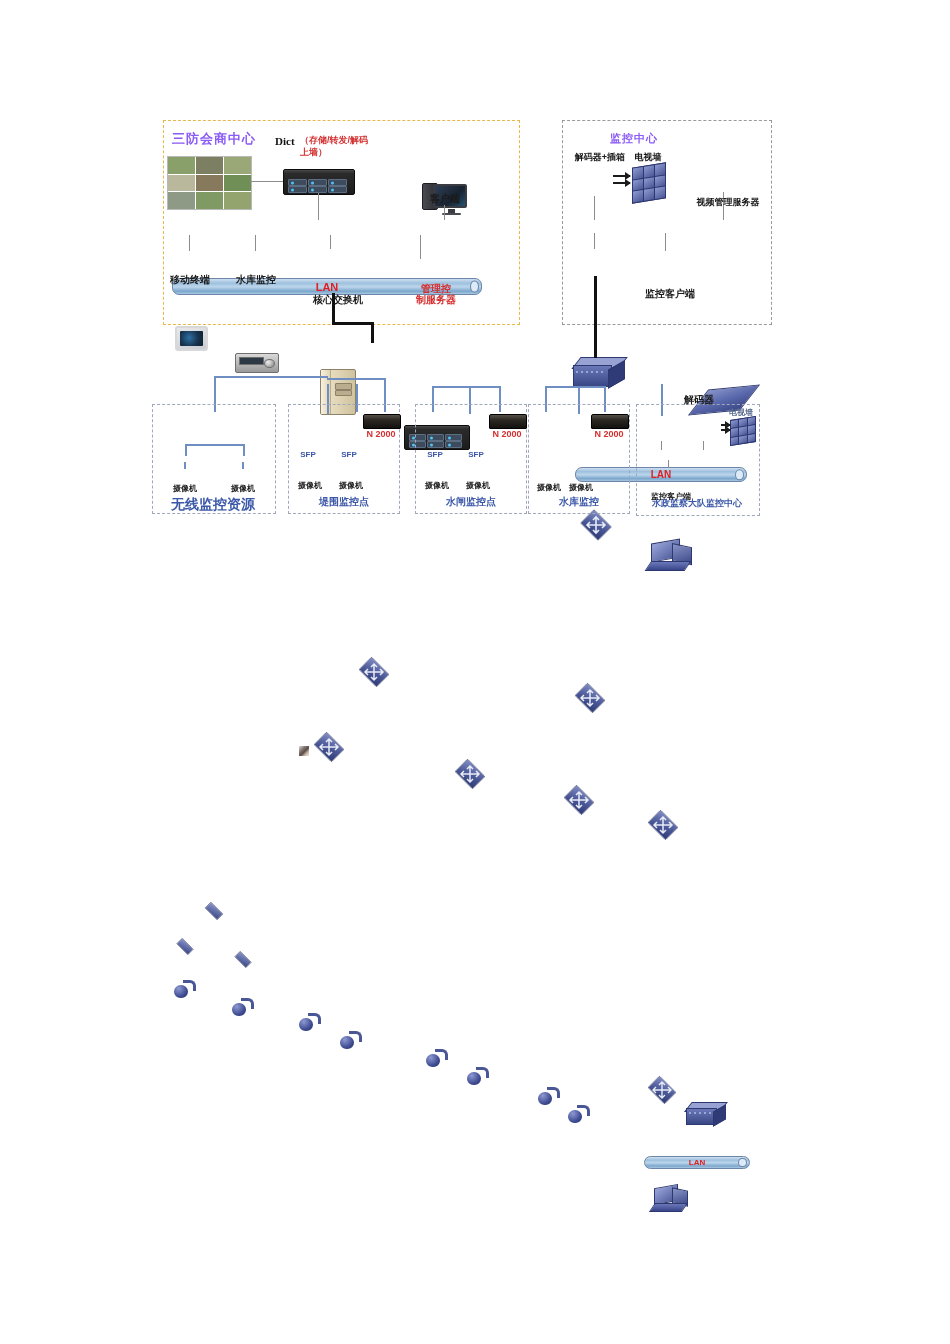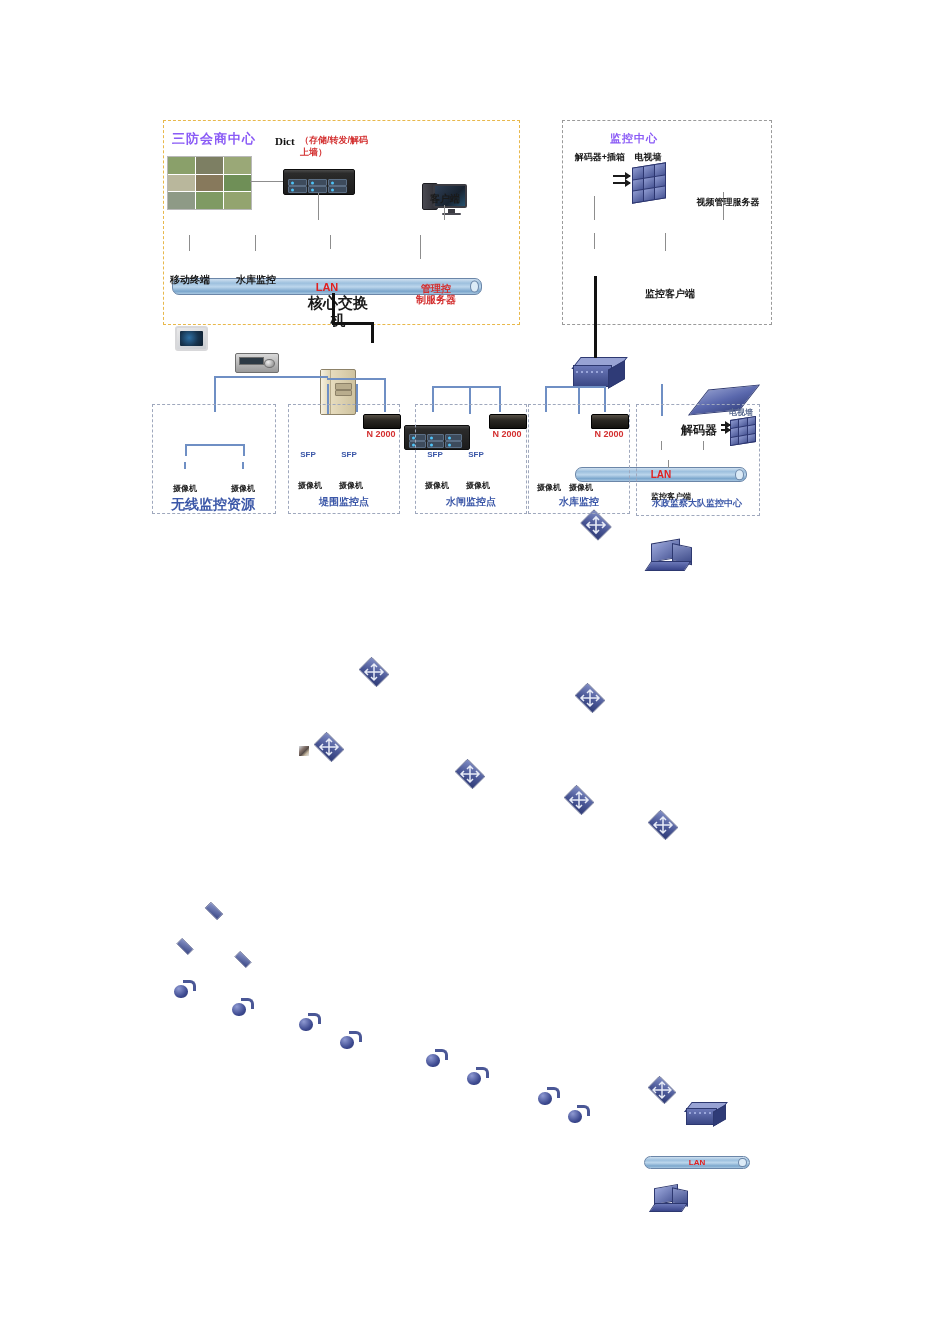--- a/index.html
+++ b/index.html
@@ -192,21 +192,21 @@
     <div class="kb-scr"></div>
       <div class="knob"></div>
   </div>
   <div class="abs lbl" style="left:229px;top:274px;width:54px;font-size:10px;">水库监控</div>
 
   <div class="abs tower" style="left:320px;top:249px;width:34px;height:44px;">
     <div class="side"></div>
     <div class="slot" style="left:40%;top:30%;width:44%;height:5px;"></div>
     <div class="slot" style="left:40%;top:45%;width:44%;height:4px;"></div>
   </div>
-  <div class="abs lbl" style="left:308px;top:294px;width:60px;font-size:15px;">核心交换机</div>
+  <div class="abs lbl" style="left:308px;top:294px;width:60px;font-size:10px;">核心交换机</div>
 
   <div class="abs server-rack" style="left:404px;top:259px;width:64px;height:23px;">
     <div class="bay" style="left:4px;top:8px;width:15px;height:5px;"></div>
     <div class="bay" style="left:22px;top:8px;width:15px;height:5px;"></div>
     <div class="bay" style="left:40px;top:8px;width:15px;height:5px;"></div>
     <div class="bay" style="left:4px;top:15px;width:15px;height:5px;"></div>
     <div class="bay" style="left:22px;top:15px;width:15px;height:5px;"></div>
     <div class="bay" style="left:40px;top:15px;width:15px;height:5px;"></div>
   </div>
   <div class="abs lbl-red" style="left:406px;top:283px;width:60px;font-size:10px;">管理控</div>
@@ -427,21 +427,21 @@
   </div>
   <div class="abs camera" style="left:568px;top:463px;width:22px;height:18px;">
     <div class="body"></div>
       <div class="arm"></div>
   </div>
   <div class="abs lbl" style="left:528px;top:483px;width:42px;font-size:8px;">摄像机</div>
   <div class="abs lbl" style="left:560px;top:483px;width:42px;font-size:8px;">摄像机</div>
   <div class="abs lbl-blue" style="left:536px;top:496px;width:86px;font-size:10px;">水库监控</div>
 
   <div class="abs panel-dashed-blue" style="left:636px;top:404px;width:122px;height:110px;"></div>
-  <div class="abs lbl" style="left:678px;top:424px;width:42px;font-size:12px;">解码器</div>
+  <div class="abs lbl" style="left:678px;top:394px;width:42px;font-size:10px;">解码器</div>
   <div class="abs lbl" style="left:722px;top:408px;width:38px;font-size:8px;color:#5f6f93;">电视墙</div>
 
   <div class="abs router" style="left:645px;top:418px;width:34px;height:24px;">
     <div class="dia"></div>
     <svg class="arrows" viewBox="0 0 34 24">
       <g stroke="#e8ecf7" stroke-width="1.4" fill="none">
         <path d="M9 12 H25 M11 9 L8 12 L11 15 M23 9 L26 12 L23 15"></path>
         <path d="M17 5 V19 M14 7 L17 4 L20 7 M14 17 L17 20 L20 17"></path>
       </g>
     </svg>

